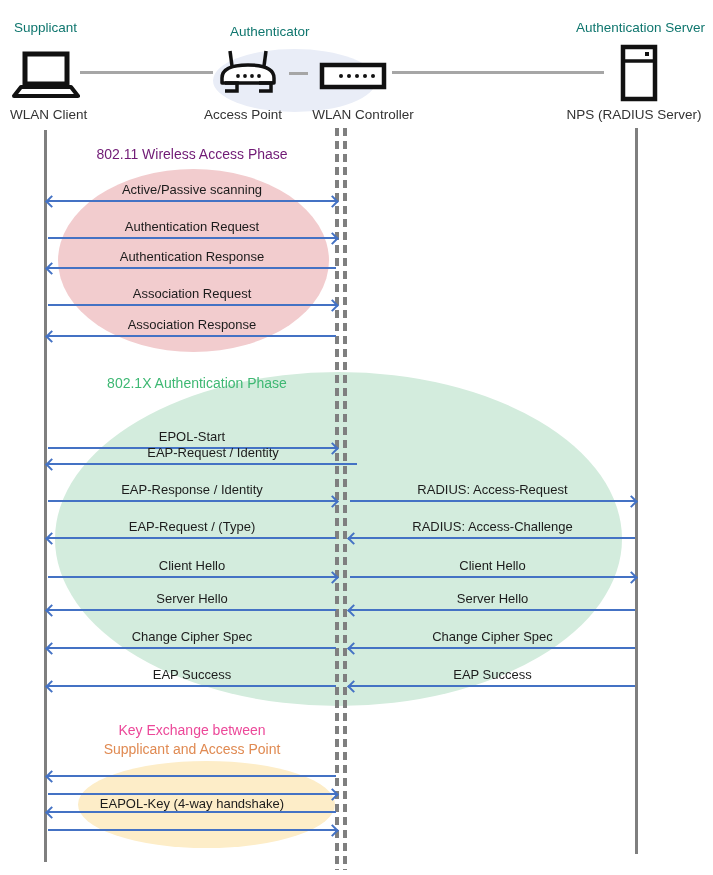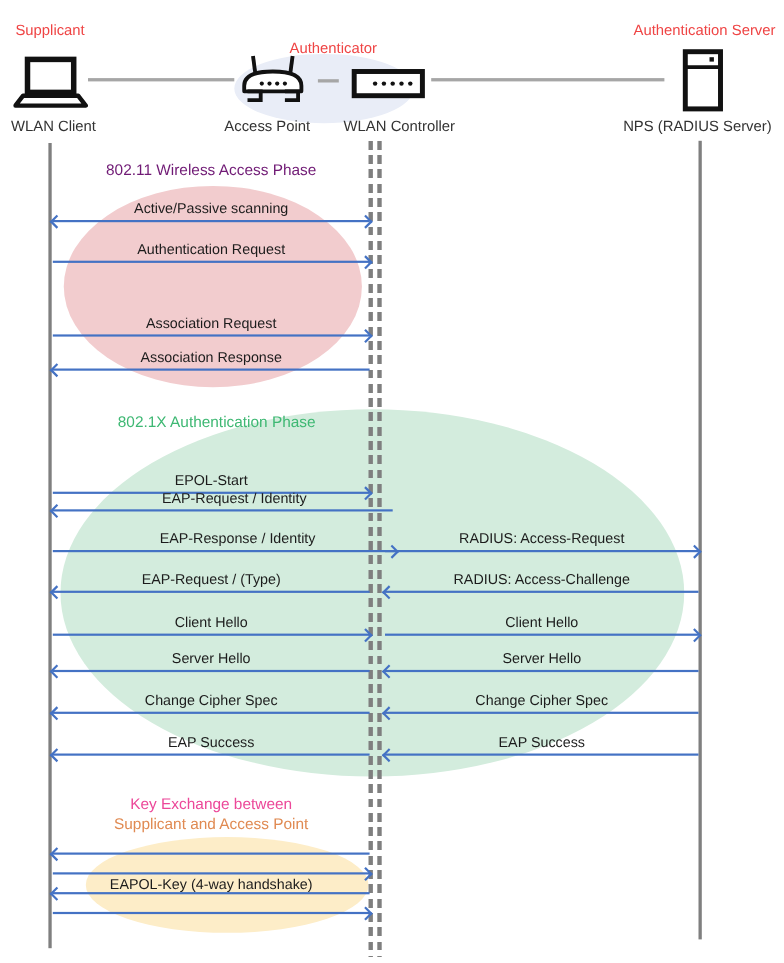--- a/index.html
+++ b/index.html
@@ -2,21 +2,21 @@
 <html><head>
 <meta charset="utf-8">
 <style>
   html,body{margin:0;padding:0;background:#fff;}
   #stage{
     position:relative;width:713px;height:875px;background:#ffffff;overflow:hidden;
     font-family:"Liberation Sans",sans-serif;color:#262626;
   }
   .abs{position:absolute;}
   .ellipse{position:absolute;border-radius:50%;}
-  .role{position:absolute;font-size:13.5px;color:#ef4444;white-space:nowrap;}
+  .role{position:absolute;font-size:13.5px;color:#0f766e;white-space:nowrap;}
   .devlabel{position:absolute;font-size:13.5px;color:#333;white-space:nowrap;text-align:center;}
   .connector{position:absolute;height:3px;background:#a6a6a6;}
   .lifeline{position:absolute;width:3px;background:#7f7f7f;}
   .lifeline-dashed{
     position:absolute;width:4px;
     background:repeating-linear-gradient(to bottom,#7f7f7f 0 8px,transparent 8px 13px);
   }
   .phase-title{position:absolute;font-size:14px;text-align:center;white-space:nowrap;}
   .msg{position:absolute;font-size:13px;color:#1c1c1c;}
   .msg-label{text-align:center;height:17px;line-height:17px;white-space:nowrap;}
@@ -30,21 +30,21 @@
   svg{display:block;}
 </style>
 </head>
 <body>
 
 <div id="stage">
 
   <div class="ellipse" style="left:213px;top:49px;width:163px;height:63px;background:#e9edf7;"></div>
 
   <div class="role" style="left:14px;top:20px;">Supplicant</div>
-  <div class="role" style="left:230px;top:36px;width:146px;text-align:center;">Authenticator</div>
+  <div class="role" style="left:230px;top:24px;width:146px;text-align:left;">Authenticator</div>
   <div class="role" style="right:8px;top:20px;">Authentication Server</div>
 
   <div class="connector" style="left:80px;top:71px;width:133px;"></div>
   <div class="connector" style="left:289px;top:72px;width:19px;"></div>
   <div class="connector" style="left:392px;top:71px;width:212px;"></div>
 
   <div class="abs" style="left:12px;top:50px;">
     <svg width="68" height="50" viewBox="0 0 68 50">
       <rect x="13" y="4" width="42" height="30" fill="none" stroke="#111" stroke-width="5"></rect>
       <path d="M9 37 L59 37 L66 46 L2 46 Z" fill="none" stroke="#111" stroke-width="4" stroke-linejoin="round"></path>
@@ -109,20 +109,26 @@
         <i class="chev cl"></i>
         <i class="chev cr"></i>
       </div>
   </div>
   <div class="msg" style="left:48px;top:218px;width:288px;">
     <div class="msg-label">Authentication Request</div>
     <div class="shaft">
         <i class="chev cr"></i>
       </div>
   </div>
+  <div class="msg" style="left:48px;top:248px;width:288px;">
+    <div class="msg-label">Authentication Response</div>
+    <div class="shaft">
+        <i class="chev cl"></i>
+      </div>
+  </div>
   <div class="msg" style="left:48px;top:285px;width:288px;">
     <div class="msg-label">Association Request</div>
     <div class="shaft">
         <i class="chev cr"></i>
       </div>
   </div>
   <div class="msg" style="left:48px;top:316px;width:288px;">
     <div class="msg-label">Association Response</div>
     <div class="shaft">
         <i class="chev cl"></i>
@@ -134,21 +140,21 @@
     <div class="shaft">
         <i class="chev cr"></i>
       </div>
   </div>
   <div class="msg" style="left:48px;top:444px;width:288px;padding-left:21px;">
     <div class="msg-label">EAP-Request / Identity</div>
     <div class="shaft">
         <i class="chev cl"></i>
       </div>
   </div>
-  <div class="msg" style="left:48px;top:481px;width:288px;padding-left:24px;">
+  <div class="msg" style="left:48px;top:481px;width:288px;">
     <div class="msg-label">EAP-Response / Identity</div>
     <div class="shaft">
         <i class="chev cr"></i>
       </div>
   </div>
   <div class="msg" style="left:48px;top:518px;width:288px;">
     <div class="msg-label">EAP-Request / (Type)</div>
     <div class="shaft">
         <i class="chev cl"></i>
       </div>

